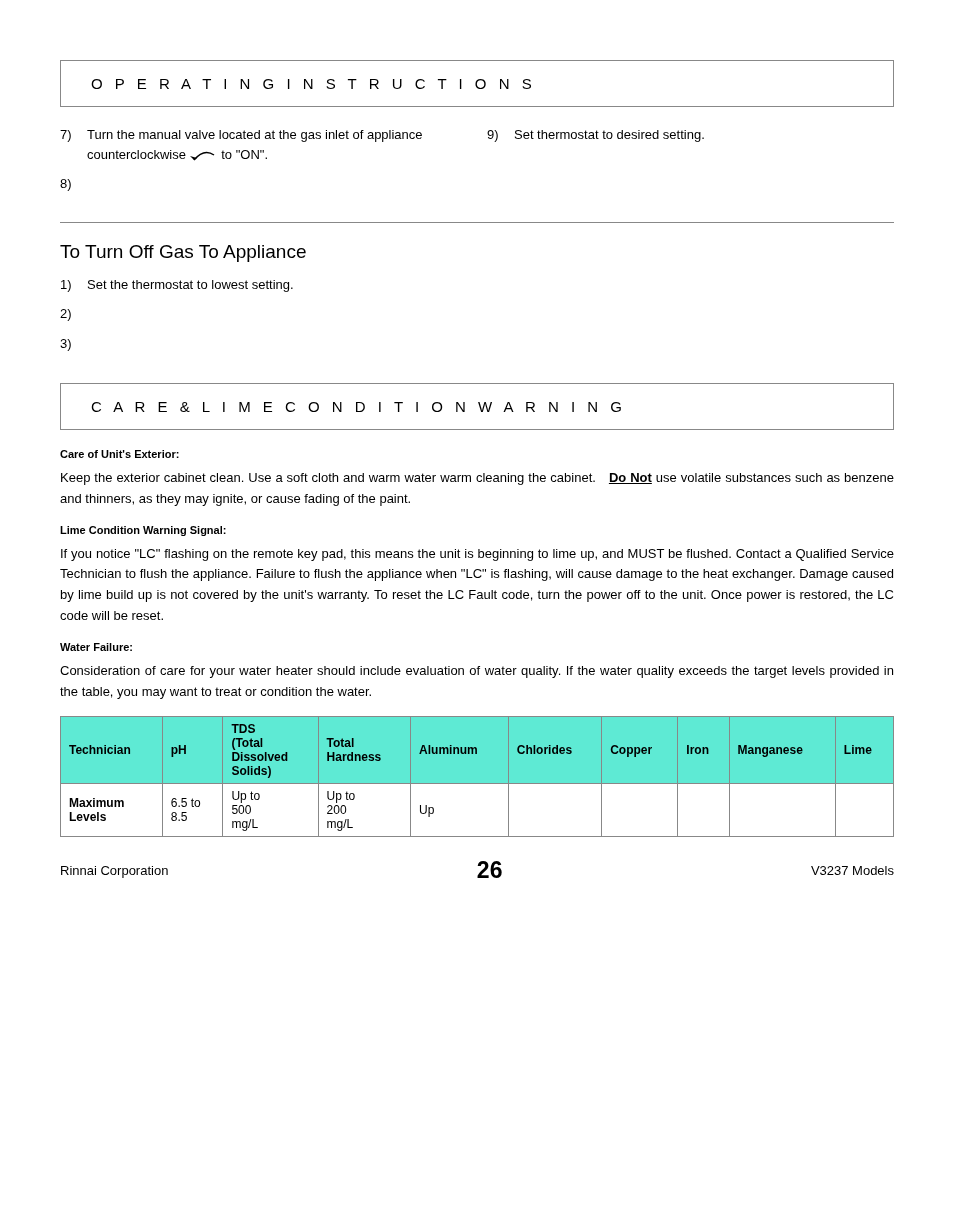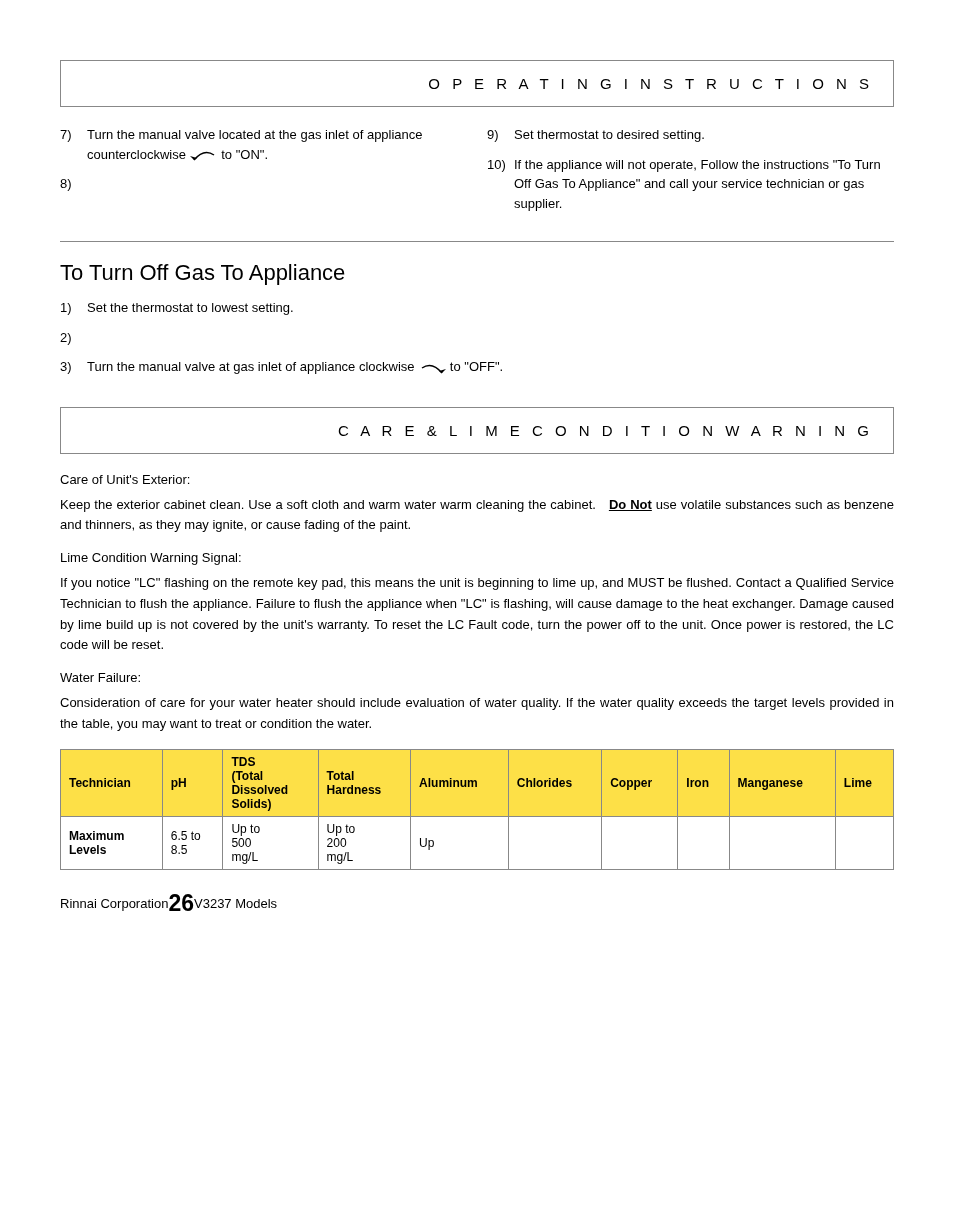--- a/index.html
+++ b/index.html
@@ -8,50 +8,50 @@
       font-family: Arial, sans-serif;
       font-size: 13px;
       color: #000;
       width: 954px;
       min-height: 1205px;
       padding: 30px 60px;
     }
     .top-spacer { height: 30px; }
     .box-header {
       border: 1.5px solid #888;
-      padding: 14px 20px;
+      padding: 14px 30px;
       margin-bottom: 18px;
-      text-align: right;
+      text-align: left;
       letter-spacing: 4px;
       font-size: 15px;
       font-weight: normal;
     }
     .two-col {
       display: flex;
       gap: 20px;
       margin-bottom: 10px;
     }
     .col-left { flex: 1; }
     .col-right { flex: 1; }
     .numbered-item {
       display: flex;
       gap: 5px;
       margin-bottom: 10px;
       line-height: 1.5;
     }
     .num { min-width: 22px; }
     .section-divider { border: none; border-top: 1.5px solid #888; margin: 18px 0; }
     .section-title {
-      font-size: 22px;
+      font-size: 19px;
       font-weight: normal;
       margin-bottom: 12px;
     }
     .subsection-title {
-      font-weight: normal;
-      font-size: 13px;
+      font-weight: bold;
+      font-size: 11px;
       margin-bottom: 8px;
     }
     .body-text {
       line-height: 1.6;
       margin-bottom: 14px;
       text-align: justify;
     }
     .underline-bold {
       text-decoration: underline;
       font-weight: bold;
@@ -65,25 +65,25 @@
       font-size: 12px;
     }
     .water-table th, .water-table td {
       border: 1px solid #888;
       padding: 5px 8px;
       text-align: left;
       vertical-align: middle;
     }
     .water-table th {
       font-weight: bold;
-      background: #fde047;
+      background: #5eead4;
     }
     .footer {
       display: flex;
-      justify-content: flex-start;
+      justify-content: space-between;
       align-items: center;
       margin-top: 20px;
       font-size: 13px;
     }
     .footer-page {
       font-size: 23px;
       font-weight: bold;
     }
   </style>
 </head>
@@ -109,51 +109,38 @@
     </div>
     <div class="numbered-item">
       <span class="num">8)</span>
     </div>
   </div>
   <div class="col-right">
     <div class="numbered-item">
       <span class="num">9)</span>
       <span>Set thermostat to desired setting.</span>
     </div>
-    <div class="numbered-item">
-      <span class="num">10)</span>
-      <span>If the appliance will not operate, Follow the instructions "To Turn Off Gas To Appliance" and call your service technician or gas supplier.</span>
-    </div>
   </div>
 </div>
 
 <hr class="section-divider">
 
 <div class="section-title">To Turn Off Gas To Appliance</div>
 
 <div class="numbered-item">
   <span class="num">1)</span>
   <span>Set the thermostat to lowest setting.</span>
 </div>
 
 <div class="numbered-item">
   <span class="num">2)</span>
 </div>
 
 <div class="numbered-item">
   <span class="num">3)</span>
-  <span>Turn the manual valve at gas inlet of appliance clockwise 
-    <span style="display:inline-block;">
-      <svg width="28" height="14" viewBox="0 0 28 14" style="vertical-align:middle;">
-        <path d="M24,12 Q14,0 4,7" fill="none" stroke="#000" stroke-width="1.5"></path>
-        <polygon points="24,12 28,8 21,10" fill="#000"></polygon>
-      </svg>
-    </span>
-    to "OFF".
-  </span>
 </div>
 
 <div style="height:20px;"></div>
 
 <div class="box-header">C A R E  &amp;  L I M E  C O N D I T I O N  W A R N I N G</div>
 
 <div class="subsection-title">Care of Unit's Exterior:</div>
 <p class="body-text">
   <span>Keep the exterior cabinet clean. Use a soft cloth and warm water warm cleaning the cabinet. </span><span class="underline-bold">Do Not</span><span> use volatile substances such as benzene and thinners, as they may ignite, or cause fading of the paint.</span>
 </p>

